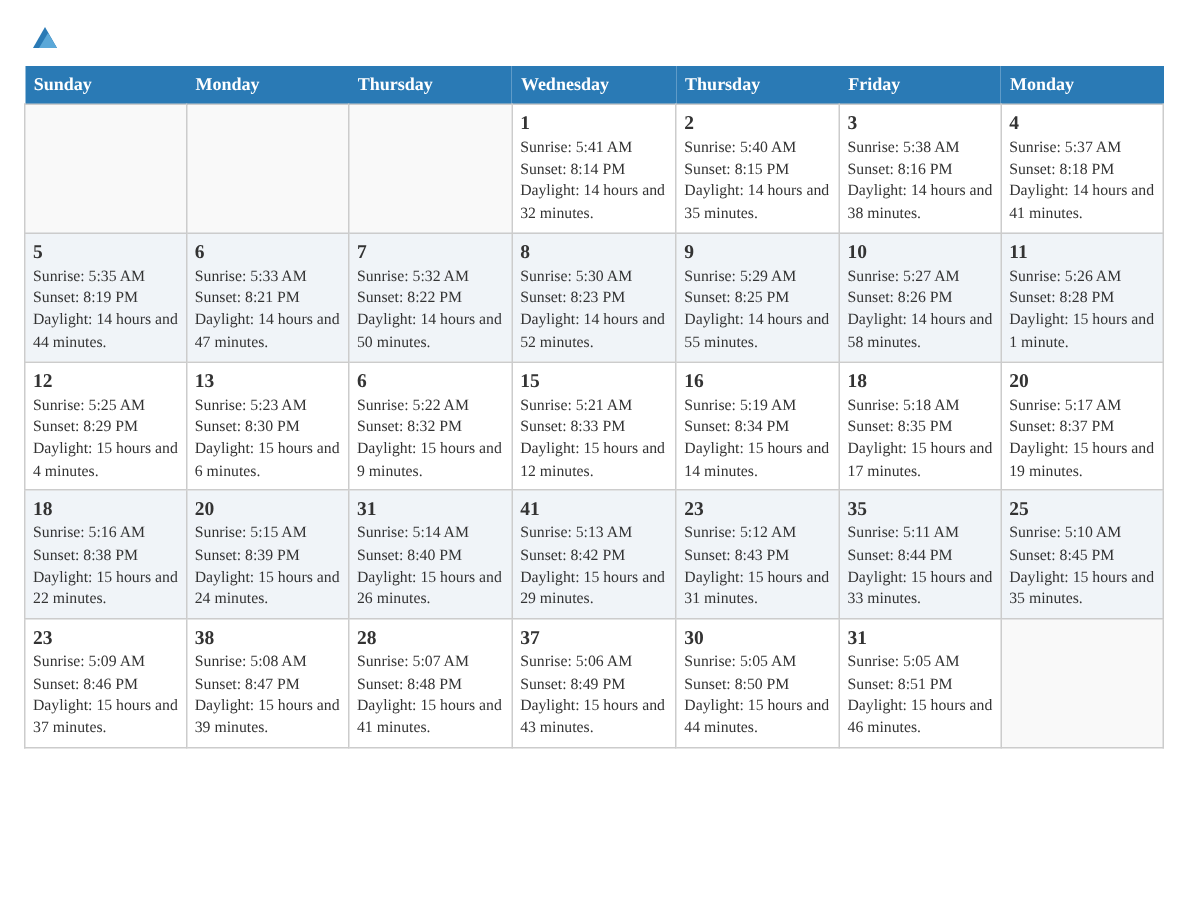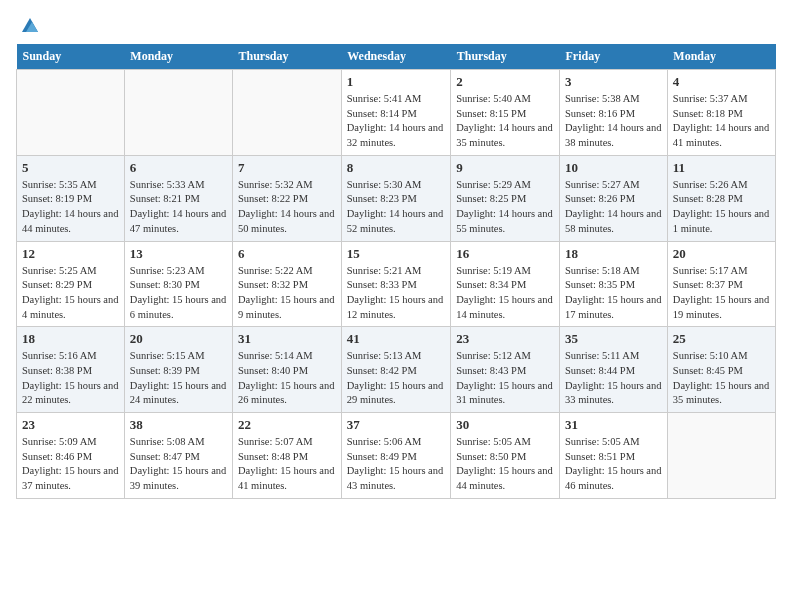--- a/index.html
+++ b/index.html
@@ -251,21 +251,21 @@
         <tr>
           <td>
             <div class="day-number">23</div>
             <div class="day-info">Sunrise: 5:09 AM<br>Sunset: 8:46 PM<br>Daylight: 15 hours and 37 minutes.</div>
           </td>
           <td>
             <div class="day-number">38</div>
             <div class="day-info">Sunrise: 5:08 AM<br>Sunset: 8:47 PM<br>Daylight: 15 hours and 39 minutes.</div>
           </td>
           <td>
-            <div class="day-number">22</div>
+            <div class="day-number">28</div>
             <div class="day-info">Sunrise: 5:07 AM<br>Sunset: 8:48 PM<br>Daylight: 15 hours and 41 minutes.</div>
           </td>
           <td>
             <div class="day-number">37</div>
             <div class="day-info">Sunrise: 5:06 AM<br>Sunset: 8:49 PM<br>Daylight: 15 hours and 43 minutes.</div>
           </td>
           <td>
             <div class="day-number">30</div>
             <div class="day-info">Sunrise: 5:05 AM<br>Sunset: 8:50 PM<br>Daylight: 15 hours and 44 minutes.</div>
           </td>

